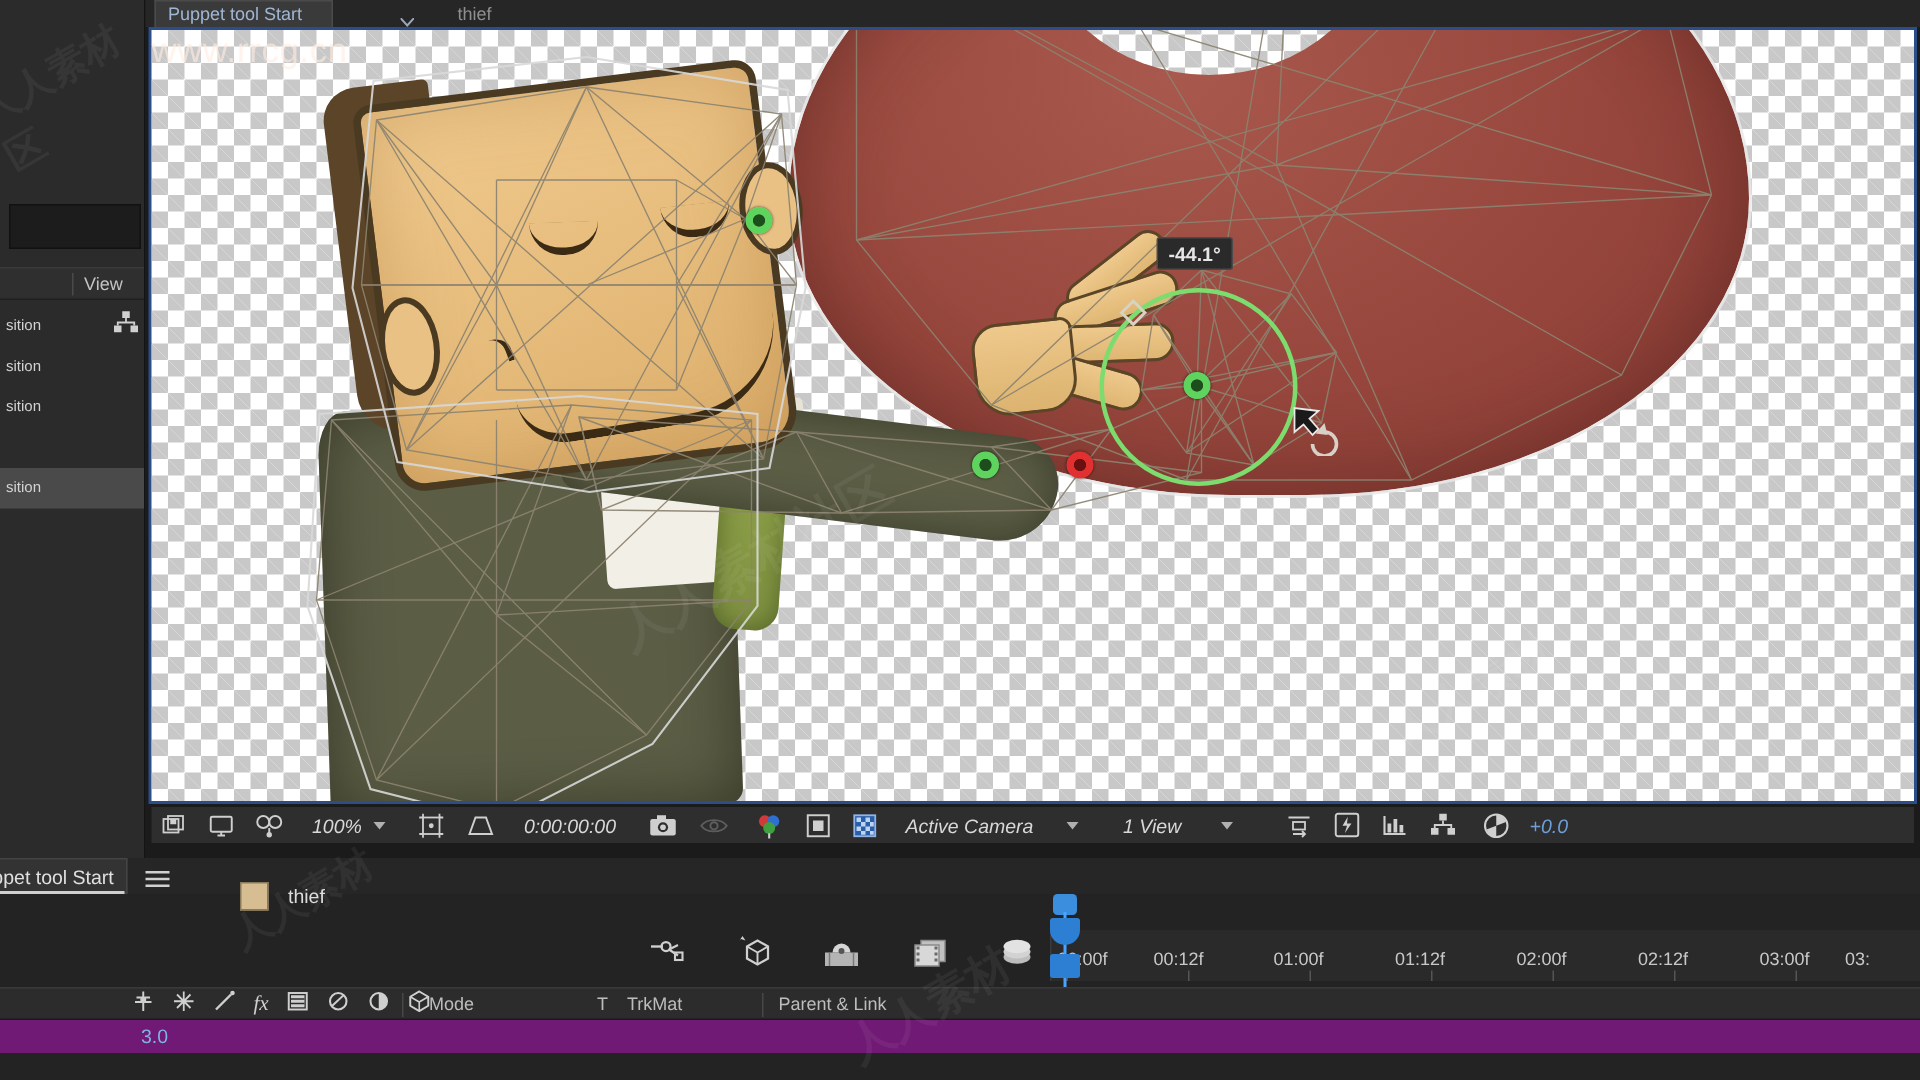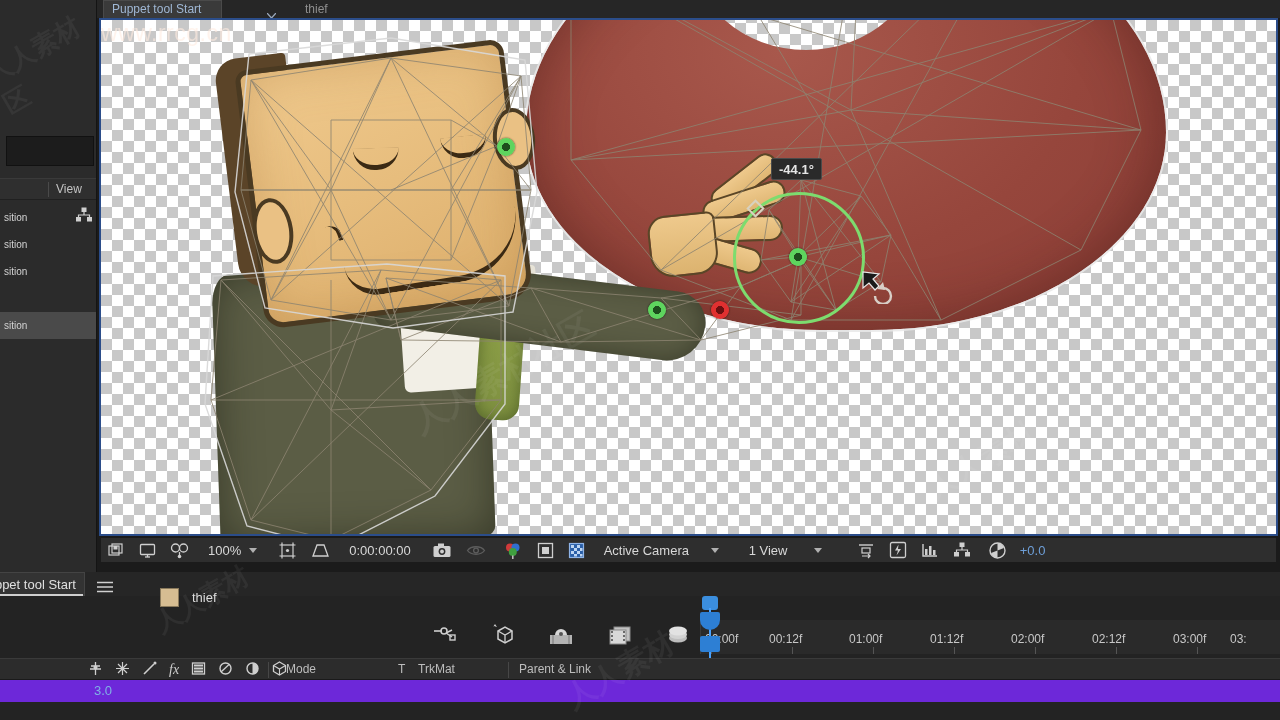--- a/index.html
+++ b/index.html
@@ -137,21 +137,21 @@
       border:2px solid #d8d2c0; transform:rotate(45deg); background:transparent; }
   #rot-tip { position:absolute; left:670px; top:138px; height:22px; padding:0 7px;
       background:#2a2a2a; border:1px solid #4a4a4a; color:#e6e6e6;
       font-size:13px; line-height:21px; border-radius:2px;font-weight:bold; }
   #cursor-rot { position:absolute; left:760px; top:250px; width:34px; height:34px; }
   #wm-top { left:538px; top:12px; font-size:23px; color:rgba(255,235,225,.62);
       transform:none; letter-spacing:.5px; }
 
   
   #viewer-toolbar { position:absolute; left:4px; top:538px; width:1175px; height:24px;
-      background:#2e2e2e; display:flex; align-items:center; }
+      background:#2e2e2e; display:flex; align-items:center;font-style:italic; }
   #viewer-toolbar .tb-item { display:flex; align-items:center; height:32px;
       color:#cfcfcf; font-size:13px; padding:0 7px; }
   #viewer-toolbar .tb-txt { color:#d8d8d8; }
   .caret { width:0;height:0;border-left:4px solid transparent;border-right:4px solid transparent;
       border-top:5px solid #b0b0b0; margin-left:8px; }
   #tb-plus { color:#6e9fd8; font-size:13px; padding-left:6px; }
 
   
   #timeline { position:absolute; left:0; top:572px; width:1280px; height:148px; background:#232323; }
   #tl-tabbar { position:absolute; left:0; top:0; width:1280px; height:24px; background:#262626; }
@@ -177,21 +177,21 @@
   #playhead-knob2 { position:absolute; left:700px; top:64px; width:20px; height:16px; background:#2d7fd4; border-radius:2px; }
   #playhead-top { position:absolute; left:702px; top:24px; width:16px; height:14px; background:#3b8ede; border-radius:3px; }
 
   #layerhdr { position:absolute; left:0; top:86px; width:1280px; height:22px;
       background:#2c2c2c; border-top:1px solid #3a3a3a; border-bottom:1px solid #1a1a1a;padding-left:24px; }
   #sw-icons { position:absolute; left:88px; top:2px; display:flex; gap:12px; align-items:center;
       height:18px; color:#cfcfcf; }
   .hdr-lbl { position:absolute; top:3px; font-size:12px; color:#bdbdbd; }
   .hdr-div { position:absolute; top:3px; width:1px; height:16px; background:#474747; }
 
-  #layerrow { position:absolute; left:0; top:108px; width:1280px; height:22px; background:#6d28d9; }
+  #layerrow { position:absolute; left:0; top:108px; width:1280px; height:22px; background:#701a75; }
   #layer-val { position:absolute; left:94px; top:3px; font-size:13px; color:#7fb2e5; }
 
   #tl-track { position:absolute; left:700px; top:110px; width:580px; height:18px; }
 
   .wmk { position:absolute; font-size:26px; color:rgba(255,255,255,.055);
       transform:rotate(-30deg); pointer-events:none; user-select:none; font-weight:bold; }
 </style>
 </head>
 <body>
 

